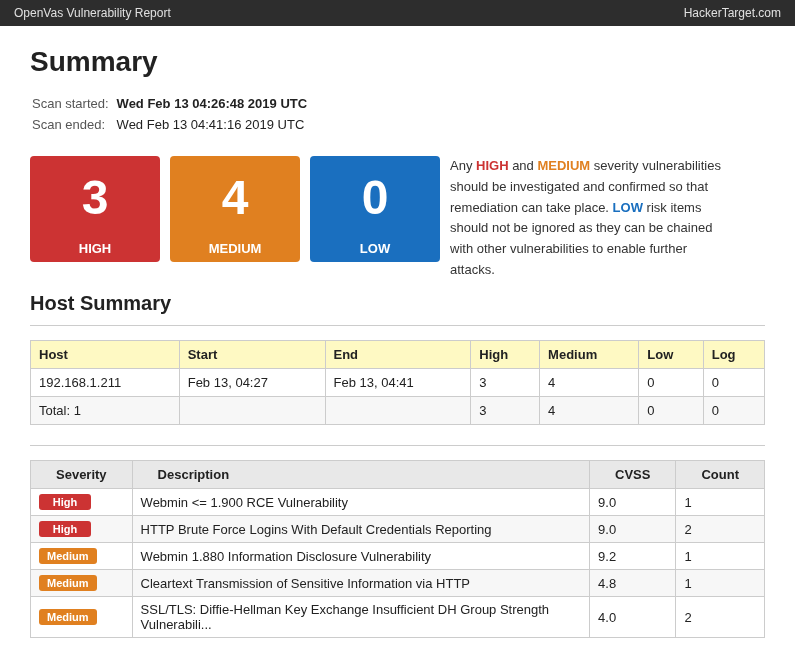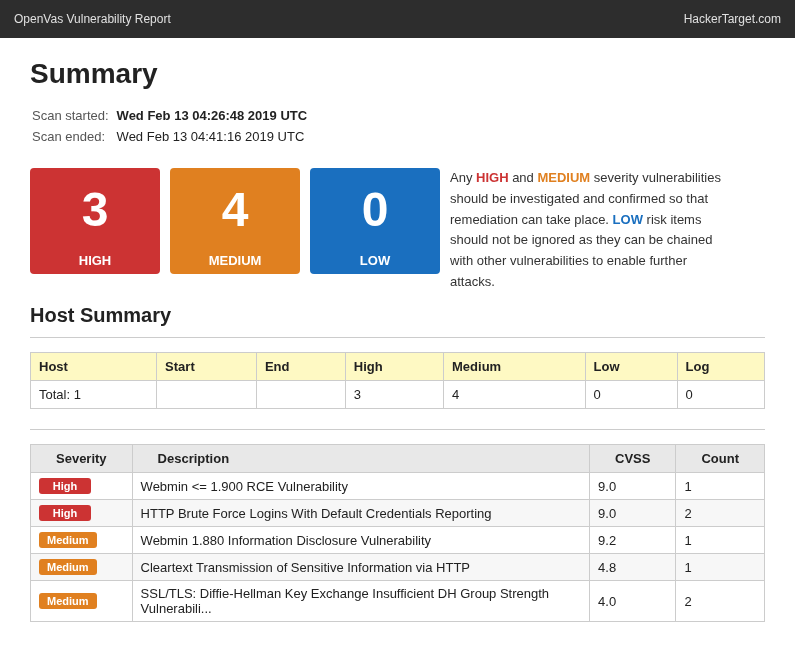--- a/index.html
+++ b/index.html
@@ -9,21 +9,21 @@
       background: #fff;
       color: #222;
       width: 795px;
     }
 
     .top-bar {
       background: #2d2d2d;
       color: #e0e0e0;
       display: flex;
       justify-content: space-between;
-      padding: 12px 14px;
+      padding: 6px 14px;
       font-size: 12px;
     }
 
     .main-content {
       padding: 20px 30px;
     }
 
     h1.summary-title {
       font-size: 28px;
       font-weight: bold;
@@ -236,20 +236,29 @@
           <th>Start</th>
           <th>End</th>
           <th>High</th>
           <th>Medium</th>
           <th>Low</th>
           <th>Log</th>
         </tr>
       </thead>
       <tbody>
         <tr>
+          <td>192.168.1.211</td>
+          <td>Feb 13, 04:27</td>
+          <td>Feb 13, 04:41</td>
+          <td>3</td>
+          <td>4</td>
+          <td>0</td>
+          <td>0</td>
+        </tr>
+        <tr>
           <td>Total: 1</td>
           <td></td>
           <td></td>
           <td>3</td>
           <td>4</td>
           <td>0</td>
           <td>0</td>
         </tr>
       </tbody>
     </table>

